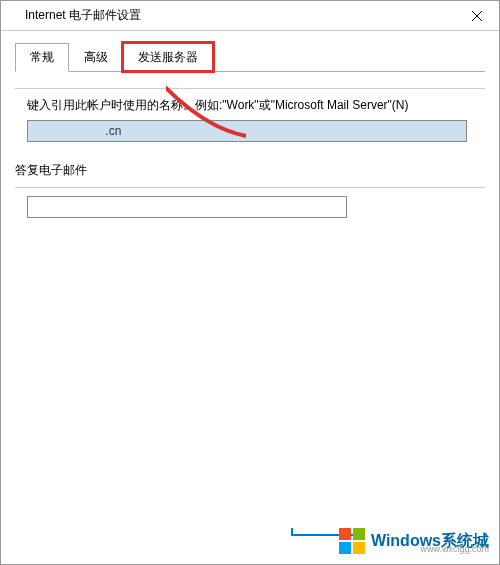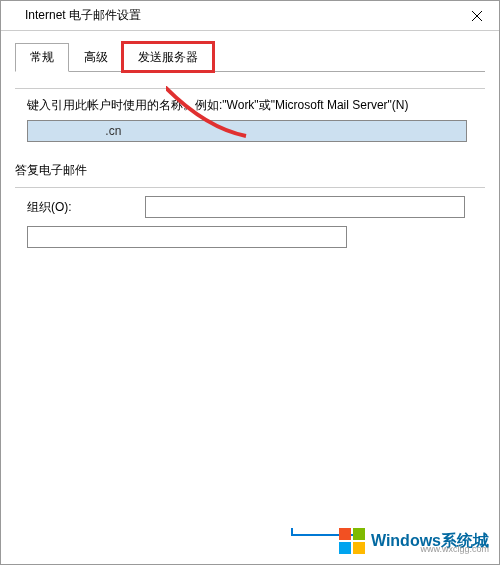--- a/index.html
+++ b/index.html
@@ -199,24 +199,20 @@
       <div class="divider"></div>
       <div class="group-desc">键入引用此帐户时使用的名称。例如:"Work"或"Microsoft Mail Server"(N)</div>
       <div class="input-full">
         <input type="text" value="                      .cn" style="">
       </div>
     </div>
 
     <div class="group">
       <div class="group-title">答复电子邮件</div>
       <div class="divider"></div>
-      <div class="input-row">
-        <span class="label">组织(O):</span>
-        <input type="text" class="text-input" value="" style="">
-      </div>
       <div class="input-row">
         <input type="text" class="text-input" value="" style="">
       </div>
     </div>
   </div>
 
   <div class="arrow-overlay">
     <svg width="90" height="55" viewBox="0 0 90 55">
       <defs>
         <marker id="arrowhead" markerWidth="8" markerHeight="8" refX="2" refY="4" orient="auto">

